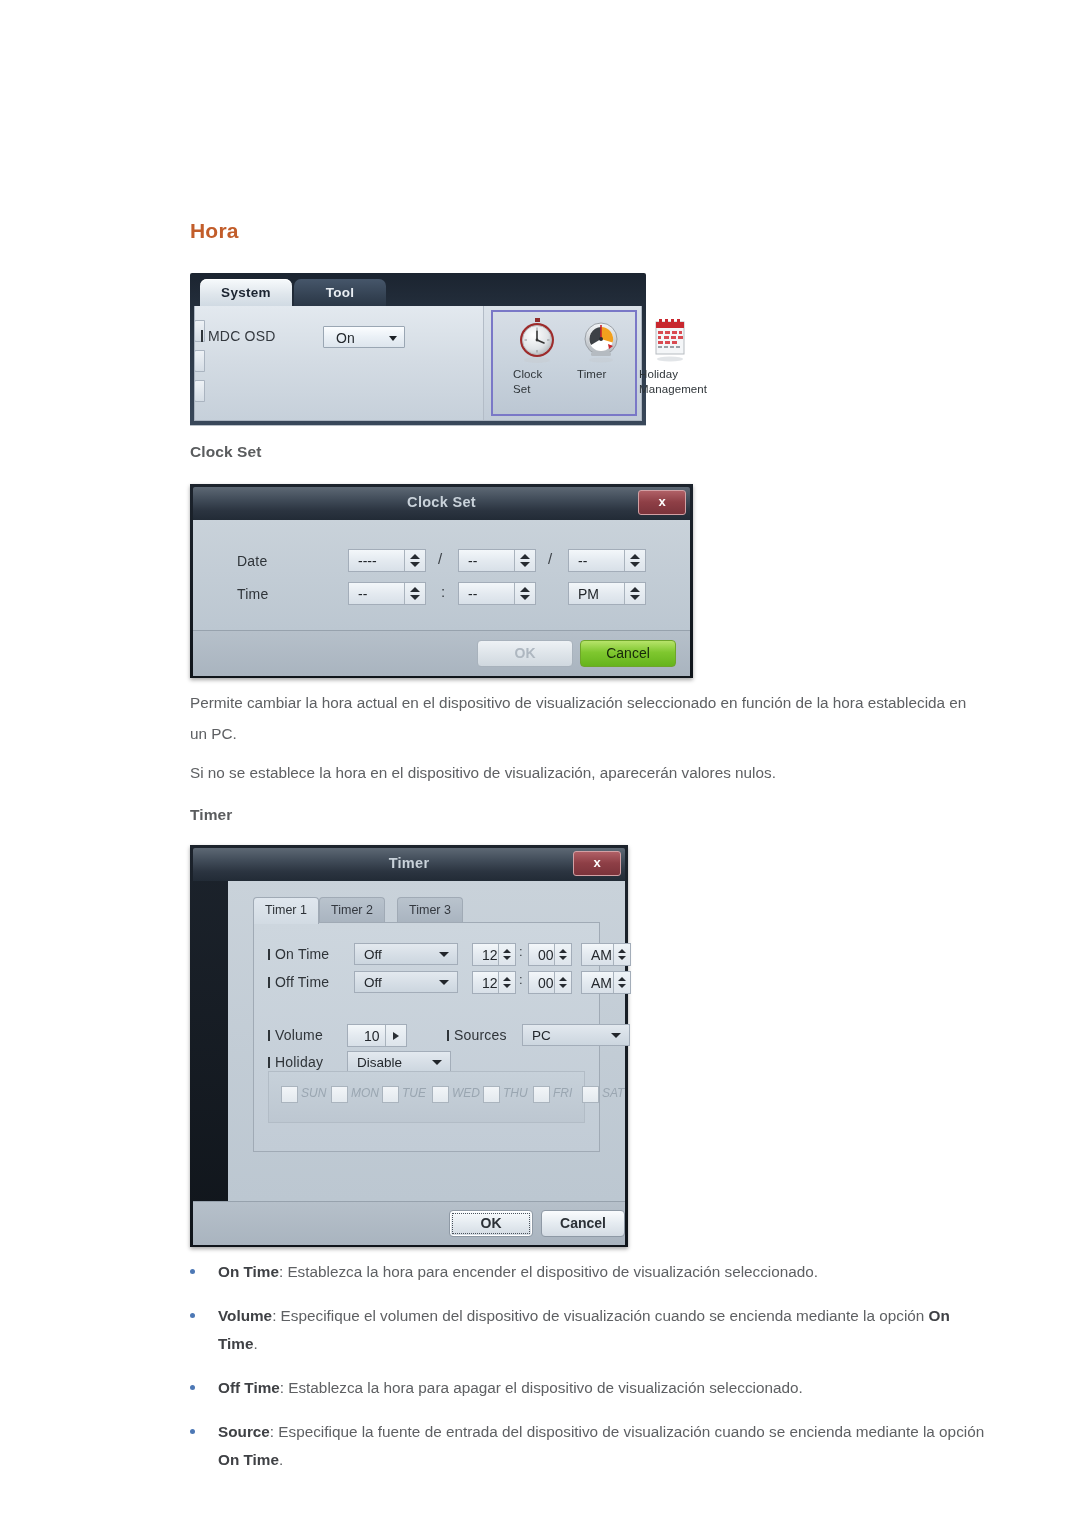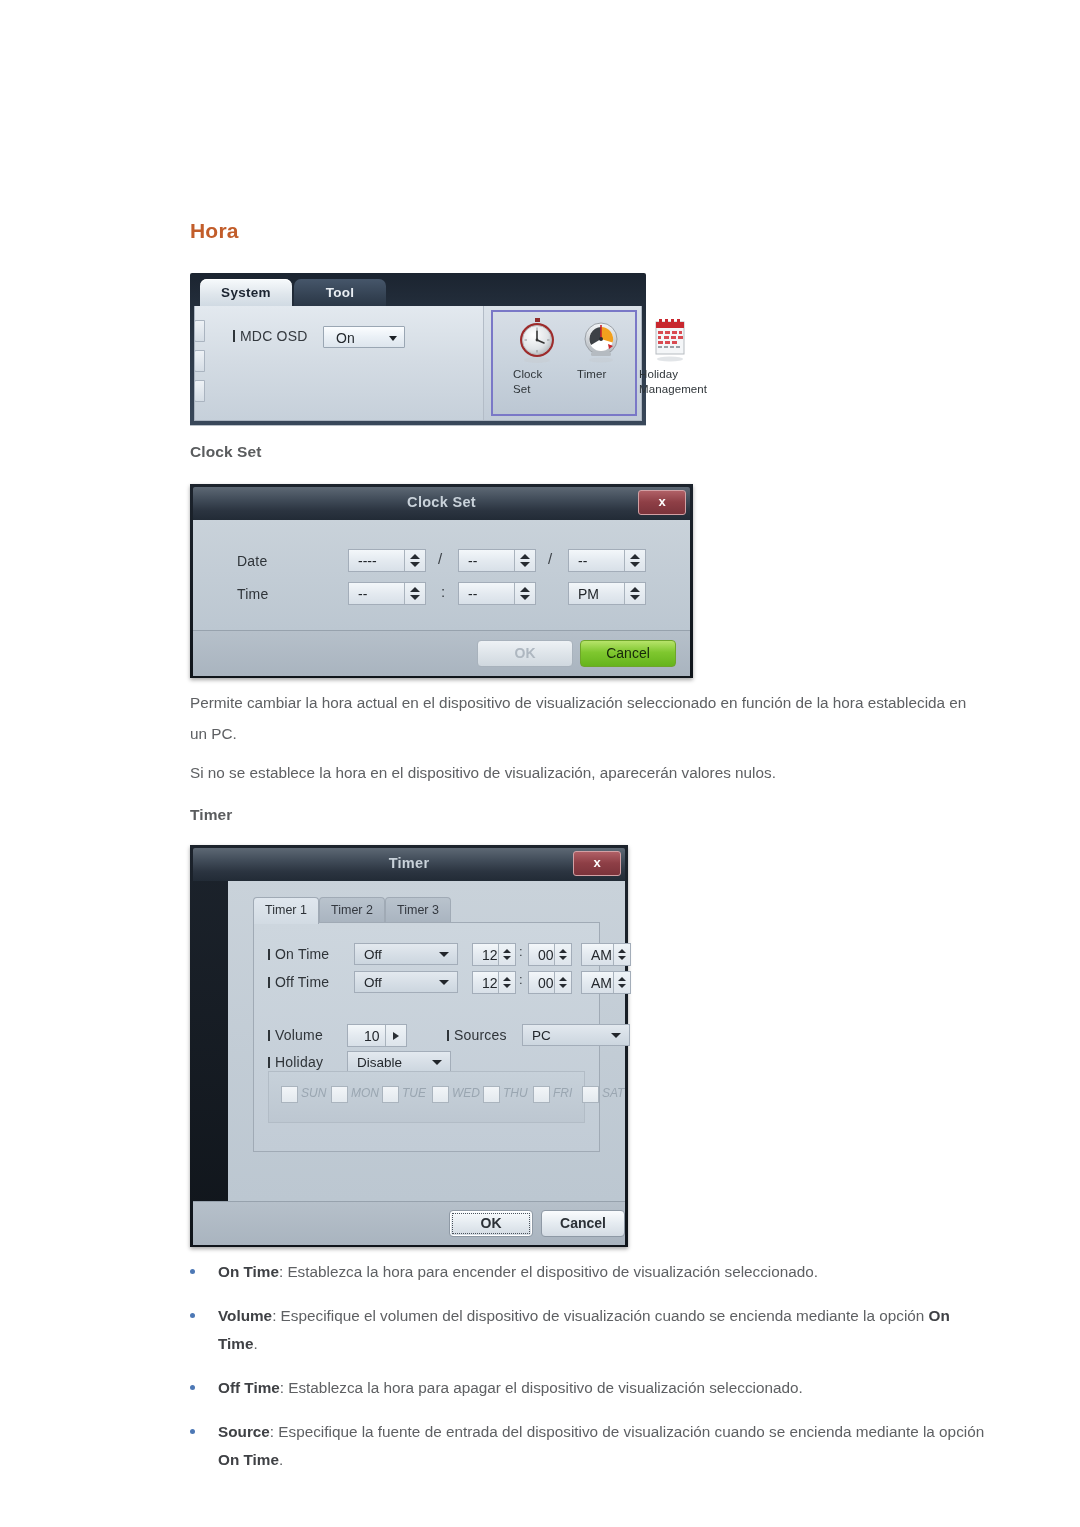--- a/index.html
+++ b/index.html
@@ -73,21 +73,21 @@
     position:absolute;left:0;top:0;width:288px;bottom:0;
     background:linear-gradient(180deg,#e3e9ef 0%,#d3dbe3 50%,#c6d0da 100%);
     border-right:1px solid #b3bcc7;
   }
   .ghost-tab{
     position:absolute;left:-1px;width:9px;height:20px;
     background:linear-gradient(180deg,#eef2f6,#d5dde5);
     border:1px solid #aab4c0;border-radius:2px 0 0 2px;
   }
   .mdc-field-label{
-    position:absolute;left:38px;top:22px;
+    position:absolute;left:6px;top:22px;
     font-size:14px;color:#34393f;font-weight:normal;letter-spacing:.2px;
   }
   .mdc-field-label .bar{
     display:inline-block;width:2px;height:12px;background:#2e3439;
     margin-right:5px;vertical-align:-1px;
   }
   .mdc-select{
     position:absolute;left:128px;top:20px;width:82px;height:22px;
     background:linear-gradient(180deg,#fbfdff 0%,#eaf0f6 50%,#dde5ed 100%);
     border:1px solid #9aa6b3;border-radius:1px;
@@ -465,21 +465,21 @@
   <div class="dialog" id="timerdlg">
     <div class="dlg-title">
       <div class="t">Timer</div>
       <div class="dlg-close">x</div>
     </div>
 
     <div class="dlg-body">
       <div class="tdlg-tabs">
         <div class="ttab active" style="left:0px;">Timer 1</div>
         <div class="ttab inactive" style="left:66px;">Timer 2</div>
-        <div class="ttab inactive" style="left:132px;">Timer 3</div>
+        <div class="ttab inactive" style="left:144px;">Timer 3</div>
       </div>
 
       <div class="tpane">
 
         <div class="lbl" style="left:14px;top:23px;">
           <span class="bar"></span><span>On Time</span>
         </div>
         <div class="ddl" style="left:100px;top:20px;width:104px;">
           <span class="v">Off</span>
           <span class="caret"></span>

